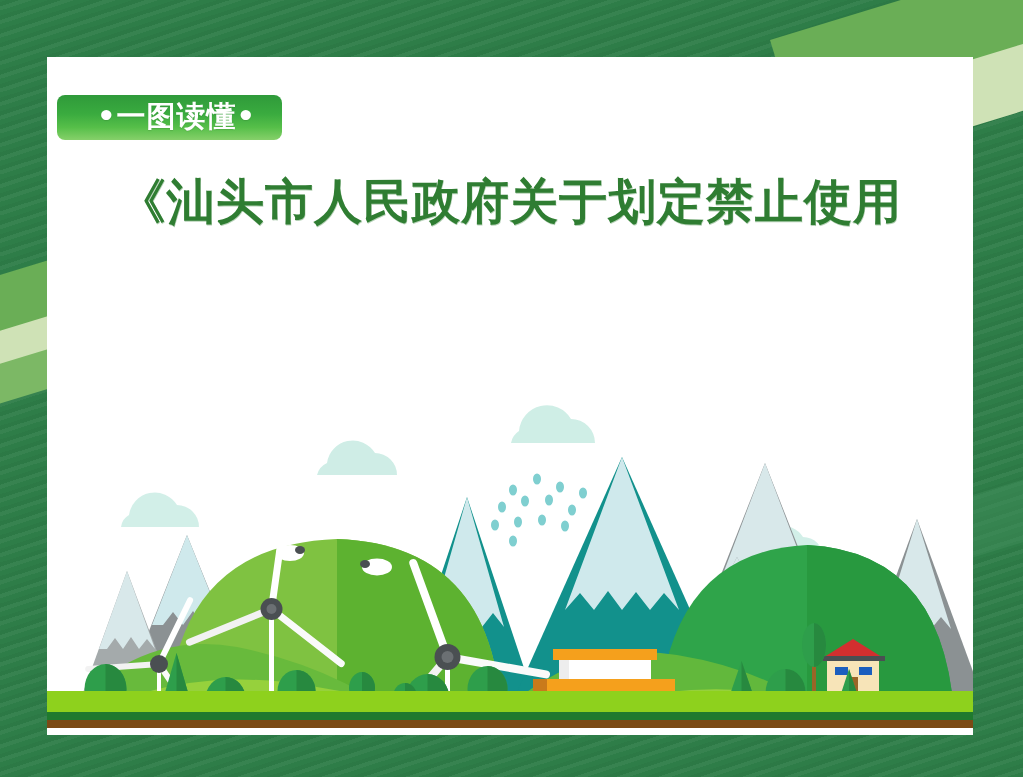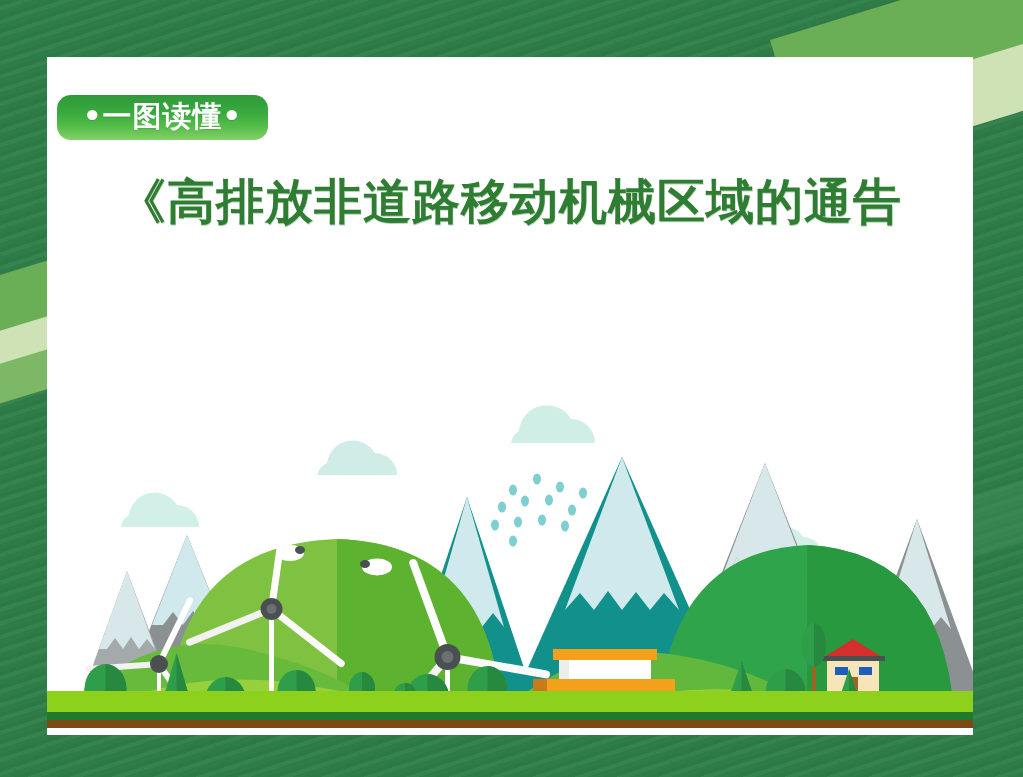--- a/index.html
+++ b/index.html
@@ -66,22 +66,22 @@
     left: 47px; top: 57px;
     width: 926px; height: 678px;
     background: #ffffff;
     overflow: hidden;
   }
 
   
   .badge {
     position: absolute;
     left: 10px; top: 38px;
-    padding: 7px 26px 9px 26px;
-    border-radius: 14px;
+    padding: 7px 26px 9px 40px;
+    border-radius: 8px;
     background: linear-gradient(180deg, #2f9a3a 0%, #3aab3f 42%, #56bf49 72%, #86d06a 100%);
     color: #ffffff;
     font-size: 29px;
     font-weight: bold;
     letter-spacing: 1px;
     line-height: 1;
     white-space: nowrap;
     font-family: "DejaVu Sans", "Liberation Sans", sans-serif;
     text-shadow: 0 1px 1px rgba(0,0,0,0.10);
   }
@@ -131,21 +131,21 @@
 
   <div class="bg-band band-e"></div>
   <div class="bg-band band-f"></div>
   <div class="bg-band band-h"></div>
 
   <div class="card">
 
     <div class="badge">•一图读懂•</div>
 
     <div class="title">
-      <span class="title-line">《高排放非道路移动机械区域的通告</span>
+      <span class="title-line">《汕头市人民政府关于划定禁止使用</span>
     </div>
 
     <div class="scene">
       <svg width="926" height="428" viewBox="0 0 926 428" xmlns="http://www.w3.org/2000/svg">
 
         <g>
           <circle cx="205" cy="400" r="46" fill="none" stroke="#F5A81C" stroke-width="5"></circle>
           <circle cx="205" cy="400" r="36" fill="#FBC85B"></circle>
           <path d="M205 364 A36 36 0 0 1 205 436 Z" fill="#FBB217"></path>
         </g>

